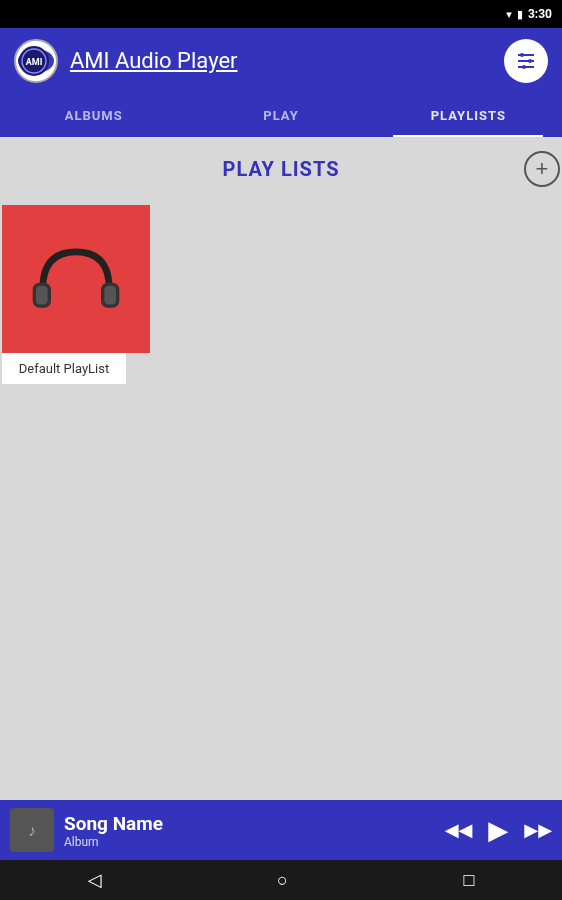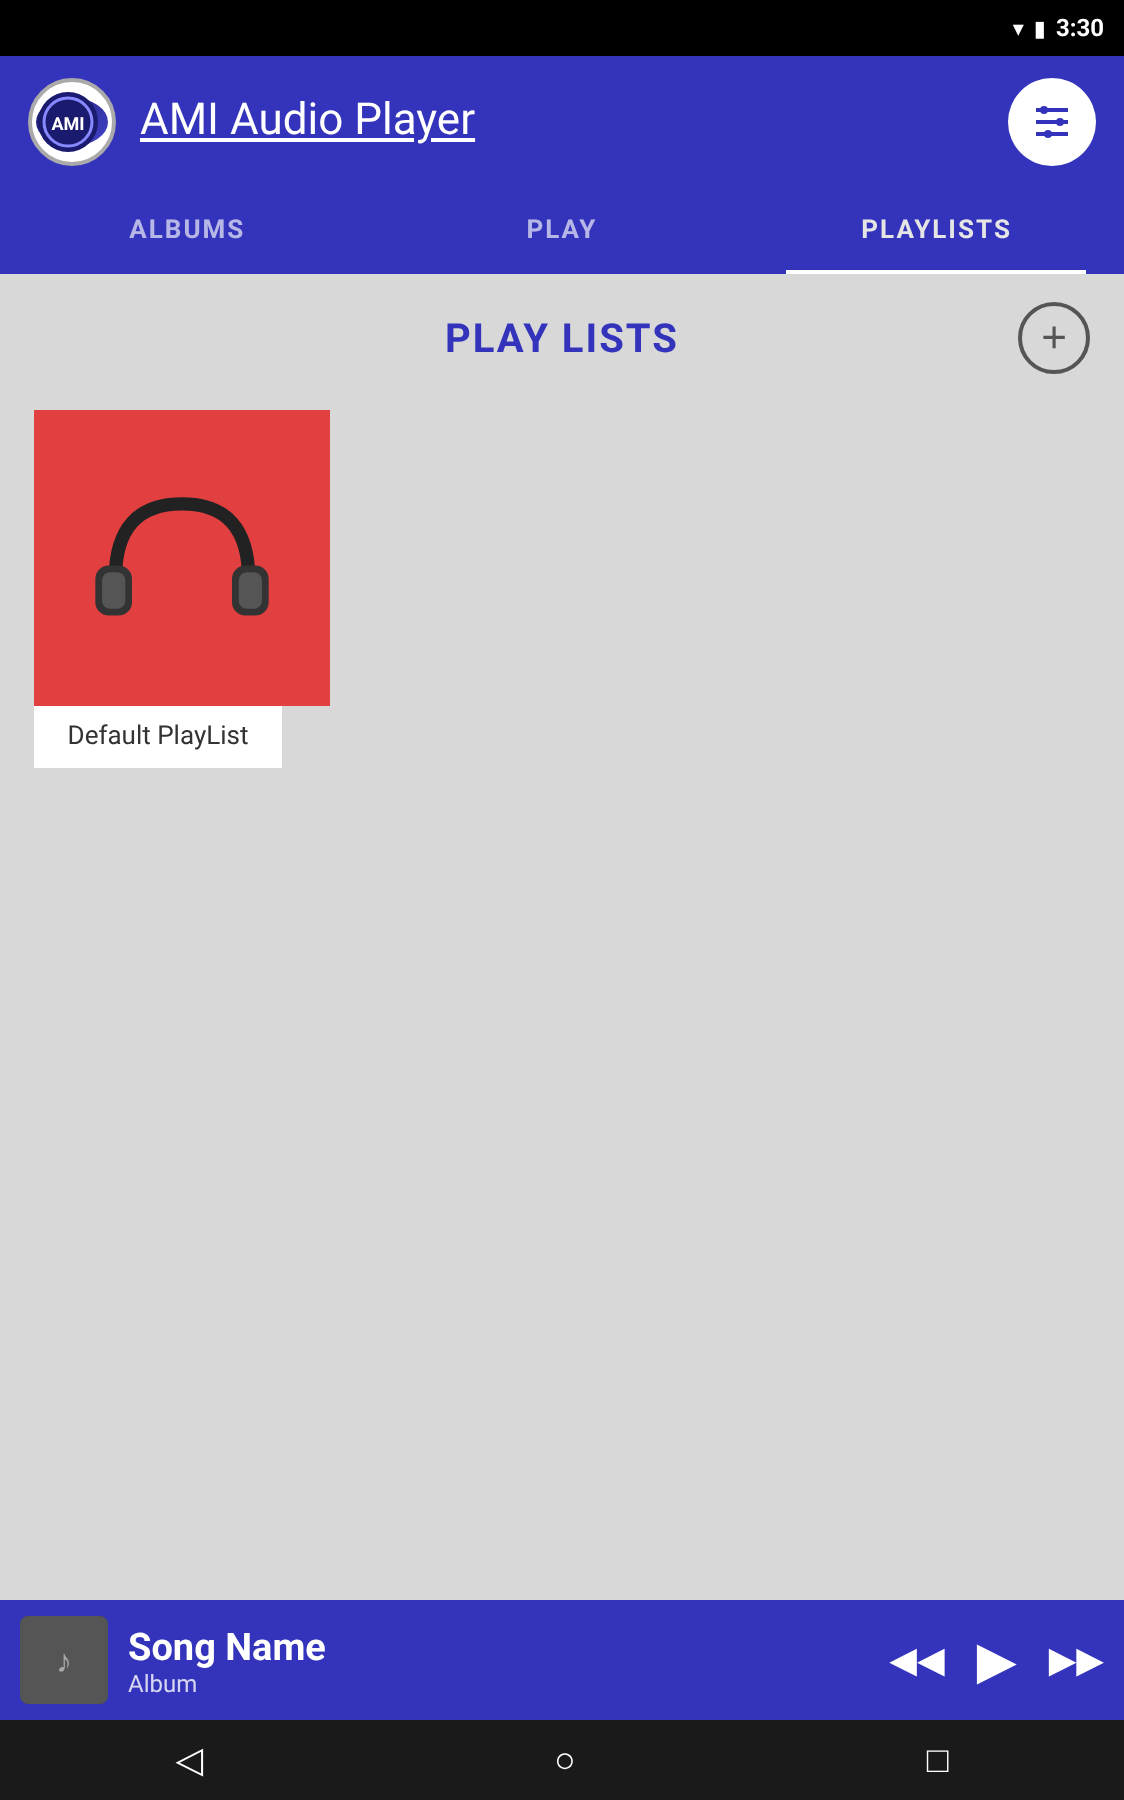--- a/index.html
+++ b/index.html
@@ -133,21 +133,21 @@
       width: 80%;
       height: 2px;
       background: #fff;
     }
 
     
     .main-content {
       width: 100%;
       height: calc(900px - 28px - 65px - 44px - 60px - 40px);
       background: #d8d8d8;
-      padding: 14px 17px;
+      padding: 14px 2px;
     }
 
     .section-header {
       display: flex;
       align-items: center;
       justify-content: space-between;
       margin-bottom: 18px;
     }
     .section-title {
       color: #3333bb;

